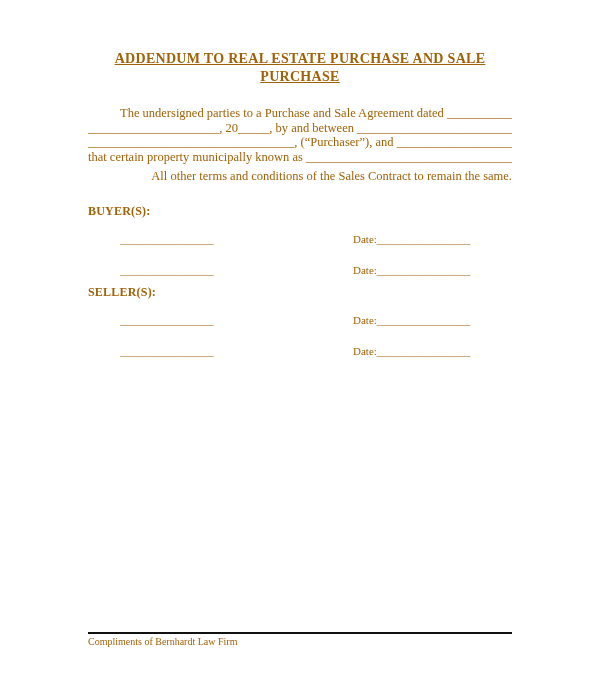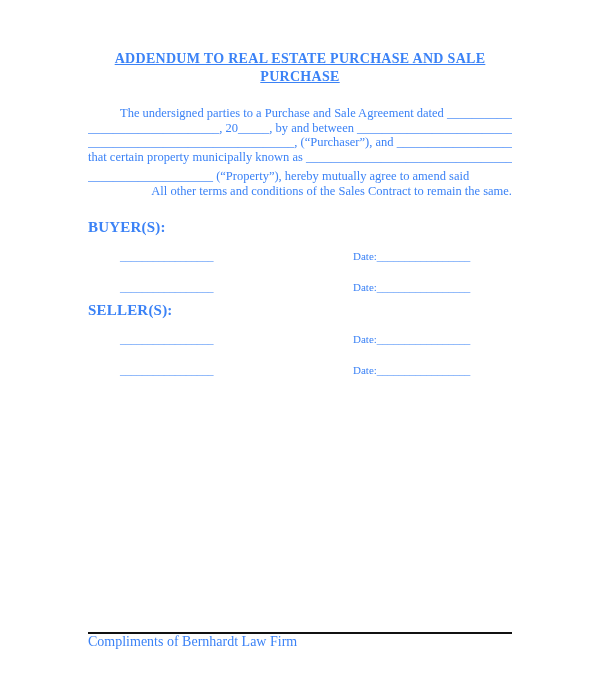--- a/index.html
+++ b/index.html
@@ -6,21 +6,21 @@
     margin: 0;
     padding: 0;
     background: #ffffff;
   }
   .page {
     position: relative;
     width: 600px;
     height: 700px;
     background: #ffffff;
     font-family: "Liberation Serif", "DejaVu Serif", serif;
-    color: #3b82f6;
+    color: #a16207;
     overflow: hidden;
   }
   .content {
     padding: 50px 88px 0 88px;
   }
   .title {
     margin: 0 0 20px 0;
     text-align: center;
     font-size: 14px;
     font-weight: bold;
@@ -45,21 +45,21 @@
   }
   .clause {
     margin-top: 5px;
   }
   .terms-note {
     text-align: right;
     font-size: 12.5px;
     line-height: 15px;
   }
   .party-label {
-    font-size: 15px;
+    font-size: 12px;
     font-weight: bold;
     letter-spacing: 0.2px;
   }
   .buyers-label { margin-top: 20px; }
   .sellers-label { margin-top: 4px; }
   .sig-row {
     position: relative;
     height: 17px;
     margin-top: 14px;
     font-size: 11px;
@@ -78,21 +78,21 @@
   }
   .footer {
     position: absolute;
     left: 88px;
     right: 88px;
     top: 632px;
     border-top: 2px solid #111111;
     padding-top: 2px;
   }
   .footer-text {
-    font-size: 14px;
+    font-size: 10px;
     line-height: 12px;
   }
 </style>
 </head>
 <body>
 
 <div class="page">
   <div class="content">
 
     <h1 class="title">
@@ -101,21 +101,20 @@
     </h1>
 
     <div class="para">
       <span class="line indent">The undersigned parties to a Purchase and Sale Agreement dated ________________</span>
       <span class="line">_____________________, 20_____, by and between ______________________________</span>
       <span class="line">_________________________________, (“Purchaser”), and ______________________</span>
       <span class="line">that certain property municipally known as ____________________________________</span>
     </div>
 
     <div class="para clause">
-      <span class="line">____________________ (“Property”), hereby mutually agree to amend said</span>
     </div>
 
     <div class="terms-note">All other terms and conditions of the Sales Contract to remain the same.</div>
 
     <div class="party-label buyers-label">BUYER(S):</div>
 
     <div class="sig-row">
       <span class="sig-line">_________________</span>
       <span class="date-group"><span>Date:</span><span>_________________</span></span>
     </div>

